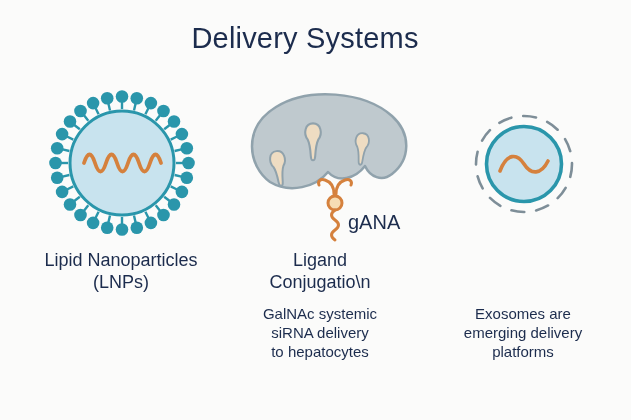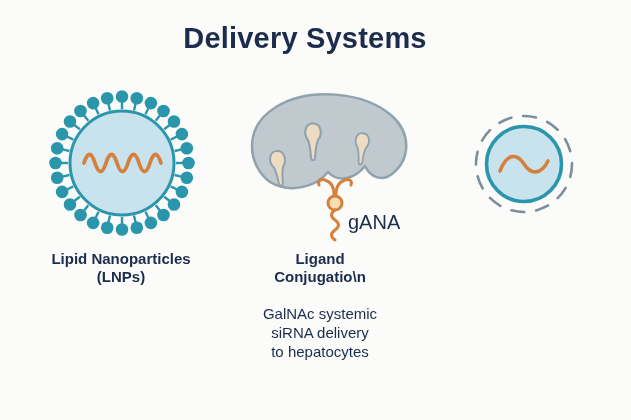--- a/index.html
+++ b/index.html
@@ -7,28 +7,28 @@
     width:631px;height:420px;
     background:var(--background,#fbfbfa);
     font-family:"Liberation Sans",sans-serif;
     overflow:hidden;
   }
   .canvas{position:relative;width:631px;height:420px;}
 
   .title{
     position:absolute;top:22px;left:0;width:610px;
     margin:0;text-align:center;
-    font-size:29px;font-weight:700;letter-spacing:.2px;
+    font-size:29px;font-weight:400;letter-spacing:.2px;
     color:var(--navy,#1c2c4d);
   }
 
   .col-heading{
     position:absolute;top:250px;
     text-align:center;white-space:pre-line;
-    font-size:15px;font-weight:700;line-height:1.22;
+    font-size:18px;font-weight:400;line-height:1.22;
     color:var(--navy,#1c2c4d);
   }
   .col-body{
     position:absolute;top:304px;
     text-align:center;white-space:pre-line;
     font-size:15px;font-weight:400;line-height:1.27;
     color:var(--navy,#1c2c4d);
   }
   .c1{left:14px;width:214px;}
   .c2{left:228px;width:184px;}
@@ -153,14 +153,17 @@
   </svg>
 
   <div class="col-heading c1">Lipid Nanoparticles
 (LNPs)</div>
   <div class="col-heading c2">Ligand
 Conjugatio\n</div>
 
   <div class="col-body c2">GalNAc systemic
 siRNA delivery
 to hepatocytes</div>
+  <div class="col-body c3">Exosomes are
+emerging delivery
+platforms</div>
 
 </div>
 
 </body></html>

